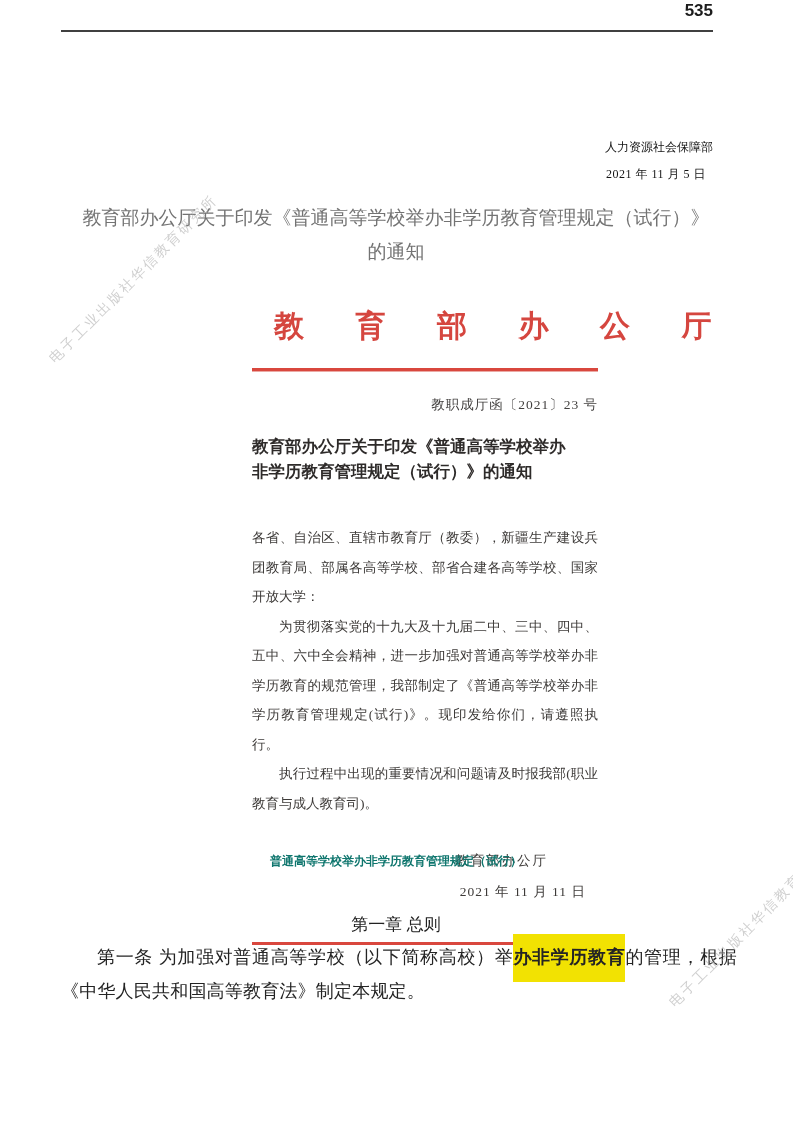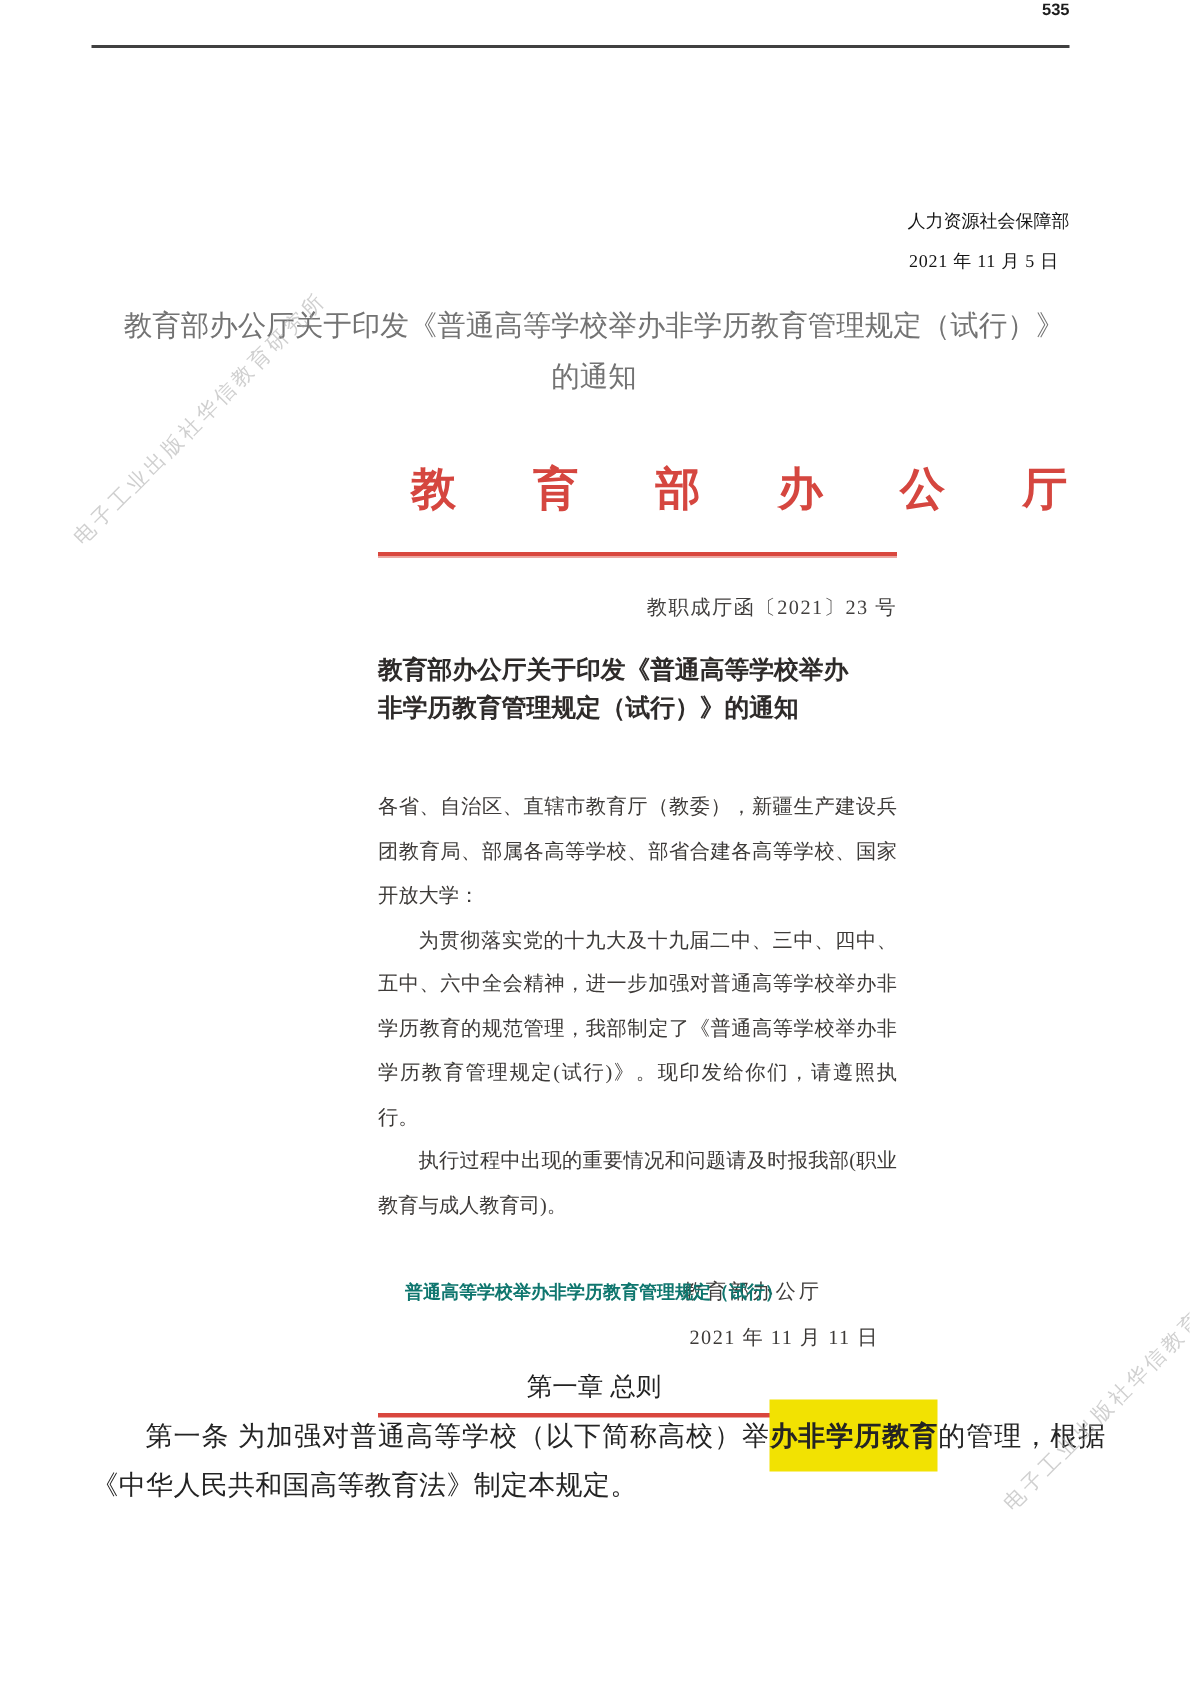--- a/index.html
+++ b/index.html
@@ -8,21 +8,21 @@
     width: 793px; height: 1122px;
     font-family: "Liberation Sans", sans-serif;
     position: relative; overflow: hidden;
     color: #262626;
   }
   .page { position: relative; width: 793px; height: 1122px; overflow: hidden; background: #fff; }
 
   
   .page-number {
     position: absolute; top: 1px; right: 80px;
-    font-size: 11px; font-weight: 600; color: #1c1c1c;
+    font-size: 17px; font-weight: 600; color: #1c1c1c;
   }
   .top-rule {
     position: absolute; top: 30px; left: 61px; width: 652px;
     height: 2px; background: #404040;
   }
 
   
   .issuer-block {
     position: absolute; top: 134px; left: 61px; width: 652px;
     text-align: right;
@@ -77,21 +77,21 @@
   .chapter-heading {
     position: absolute; top: 913px; left: 58px; width: 676px;
     text-align: center; font-size: 17px; color: #222;
   }
   .articles {
     position: absolute; top: 941px; left: 61px; width: 676px;
     font-size: 18px; line-height: 33px; text-align: justify;
     color: #242424; letter-spacing: 0.2px;
   }
   .articles p { text-indent: 2em; }
-  mark.hl { background: #f2e202; color: inherit; padding: 14px 0; }
+  mark.hl { background: #f2e202; color: inherit; padding: 14px 0; font-family: Liberation Mono, monospace; }
   mark.hl.hl-bold { font-weight: bold; }
 
   
   .watermark {
     position: absolute; white-space: nowrap; pointer-events: none;
     font-size: 14px; letter-spacing: 2.5px; color: #a9a9a9; opacity: 0.55;
     transform: rotate(-45deg); transform-origin: left center;
   }
   .wm-top { left: 52px; top: 352px; }
   .wm-bottom { left: 672px; top: 996px; }

